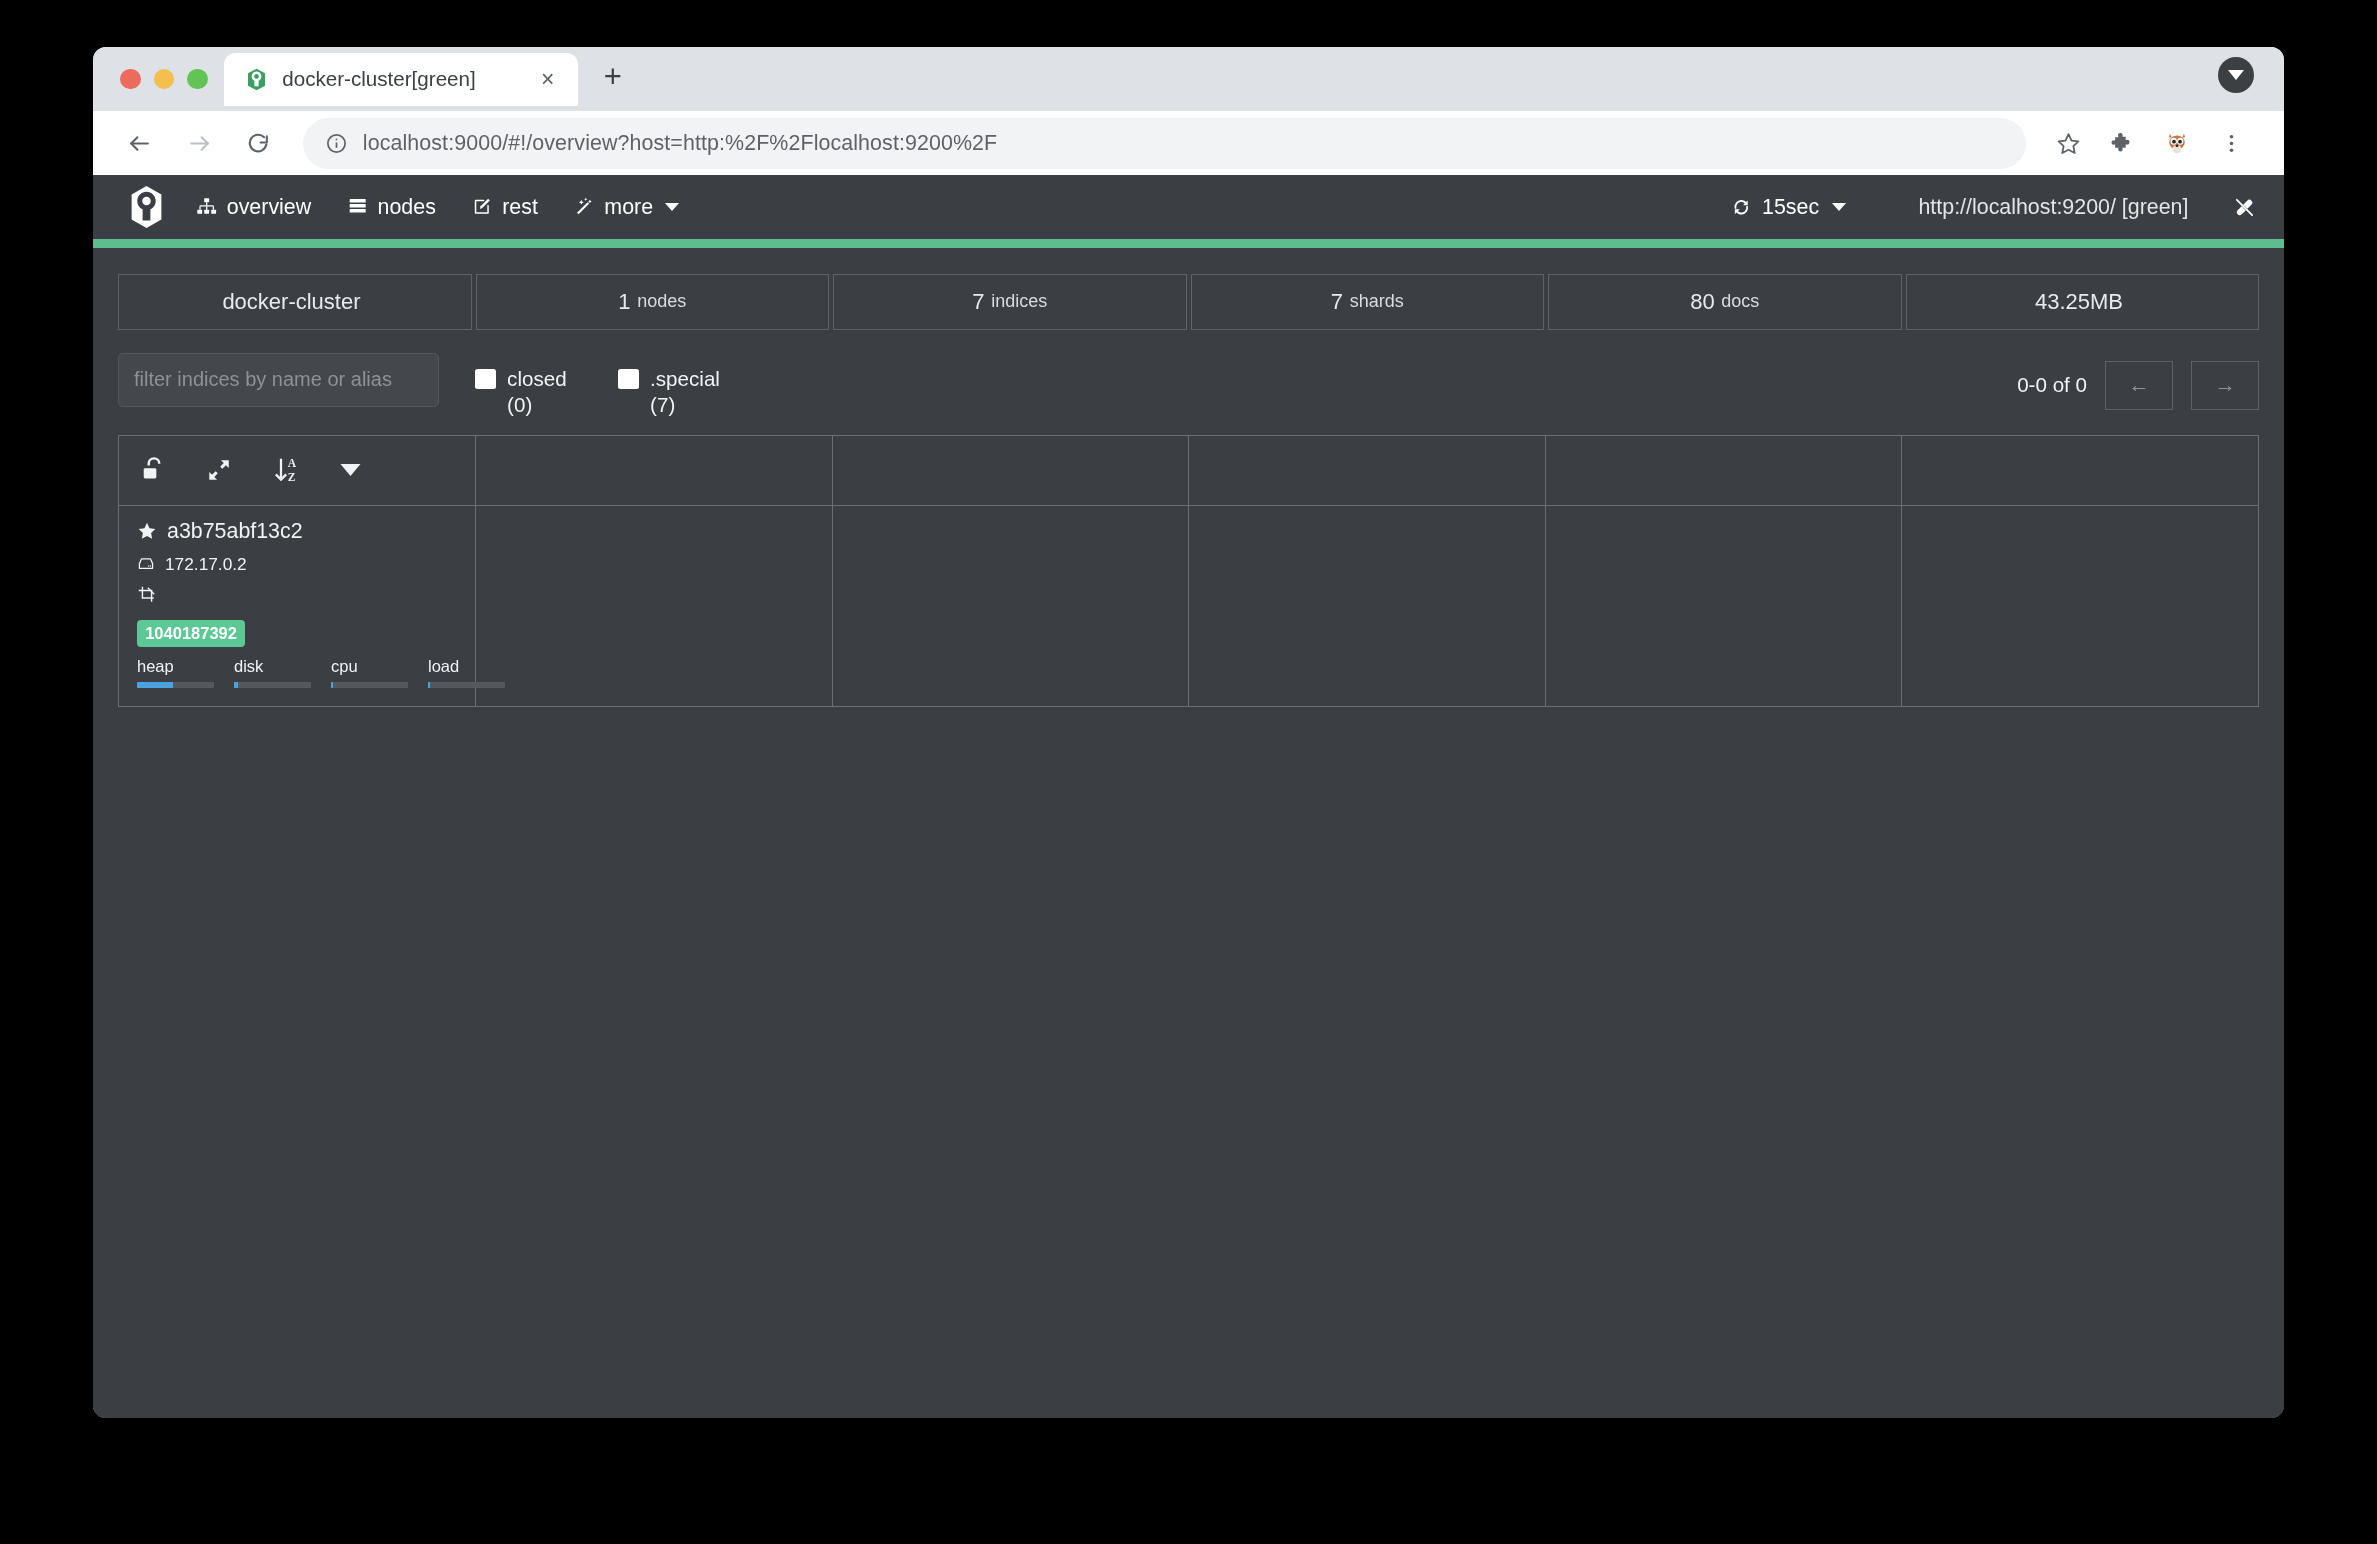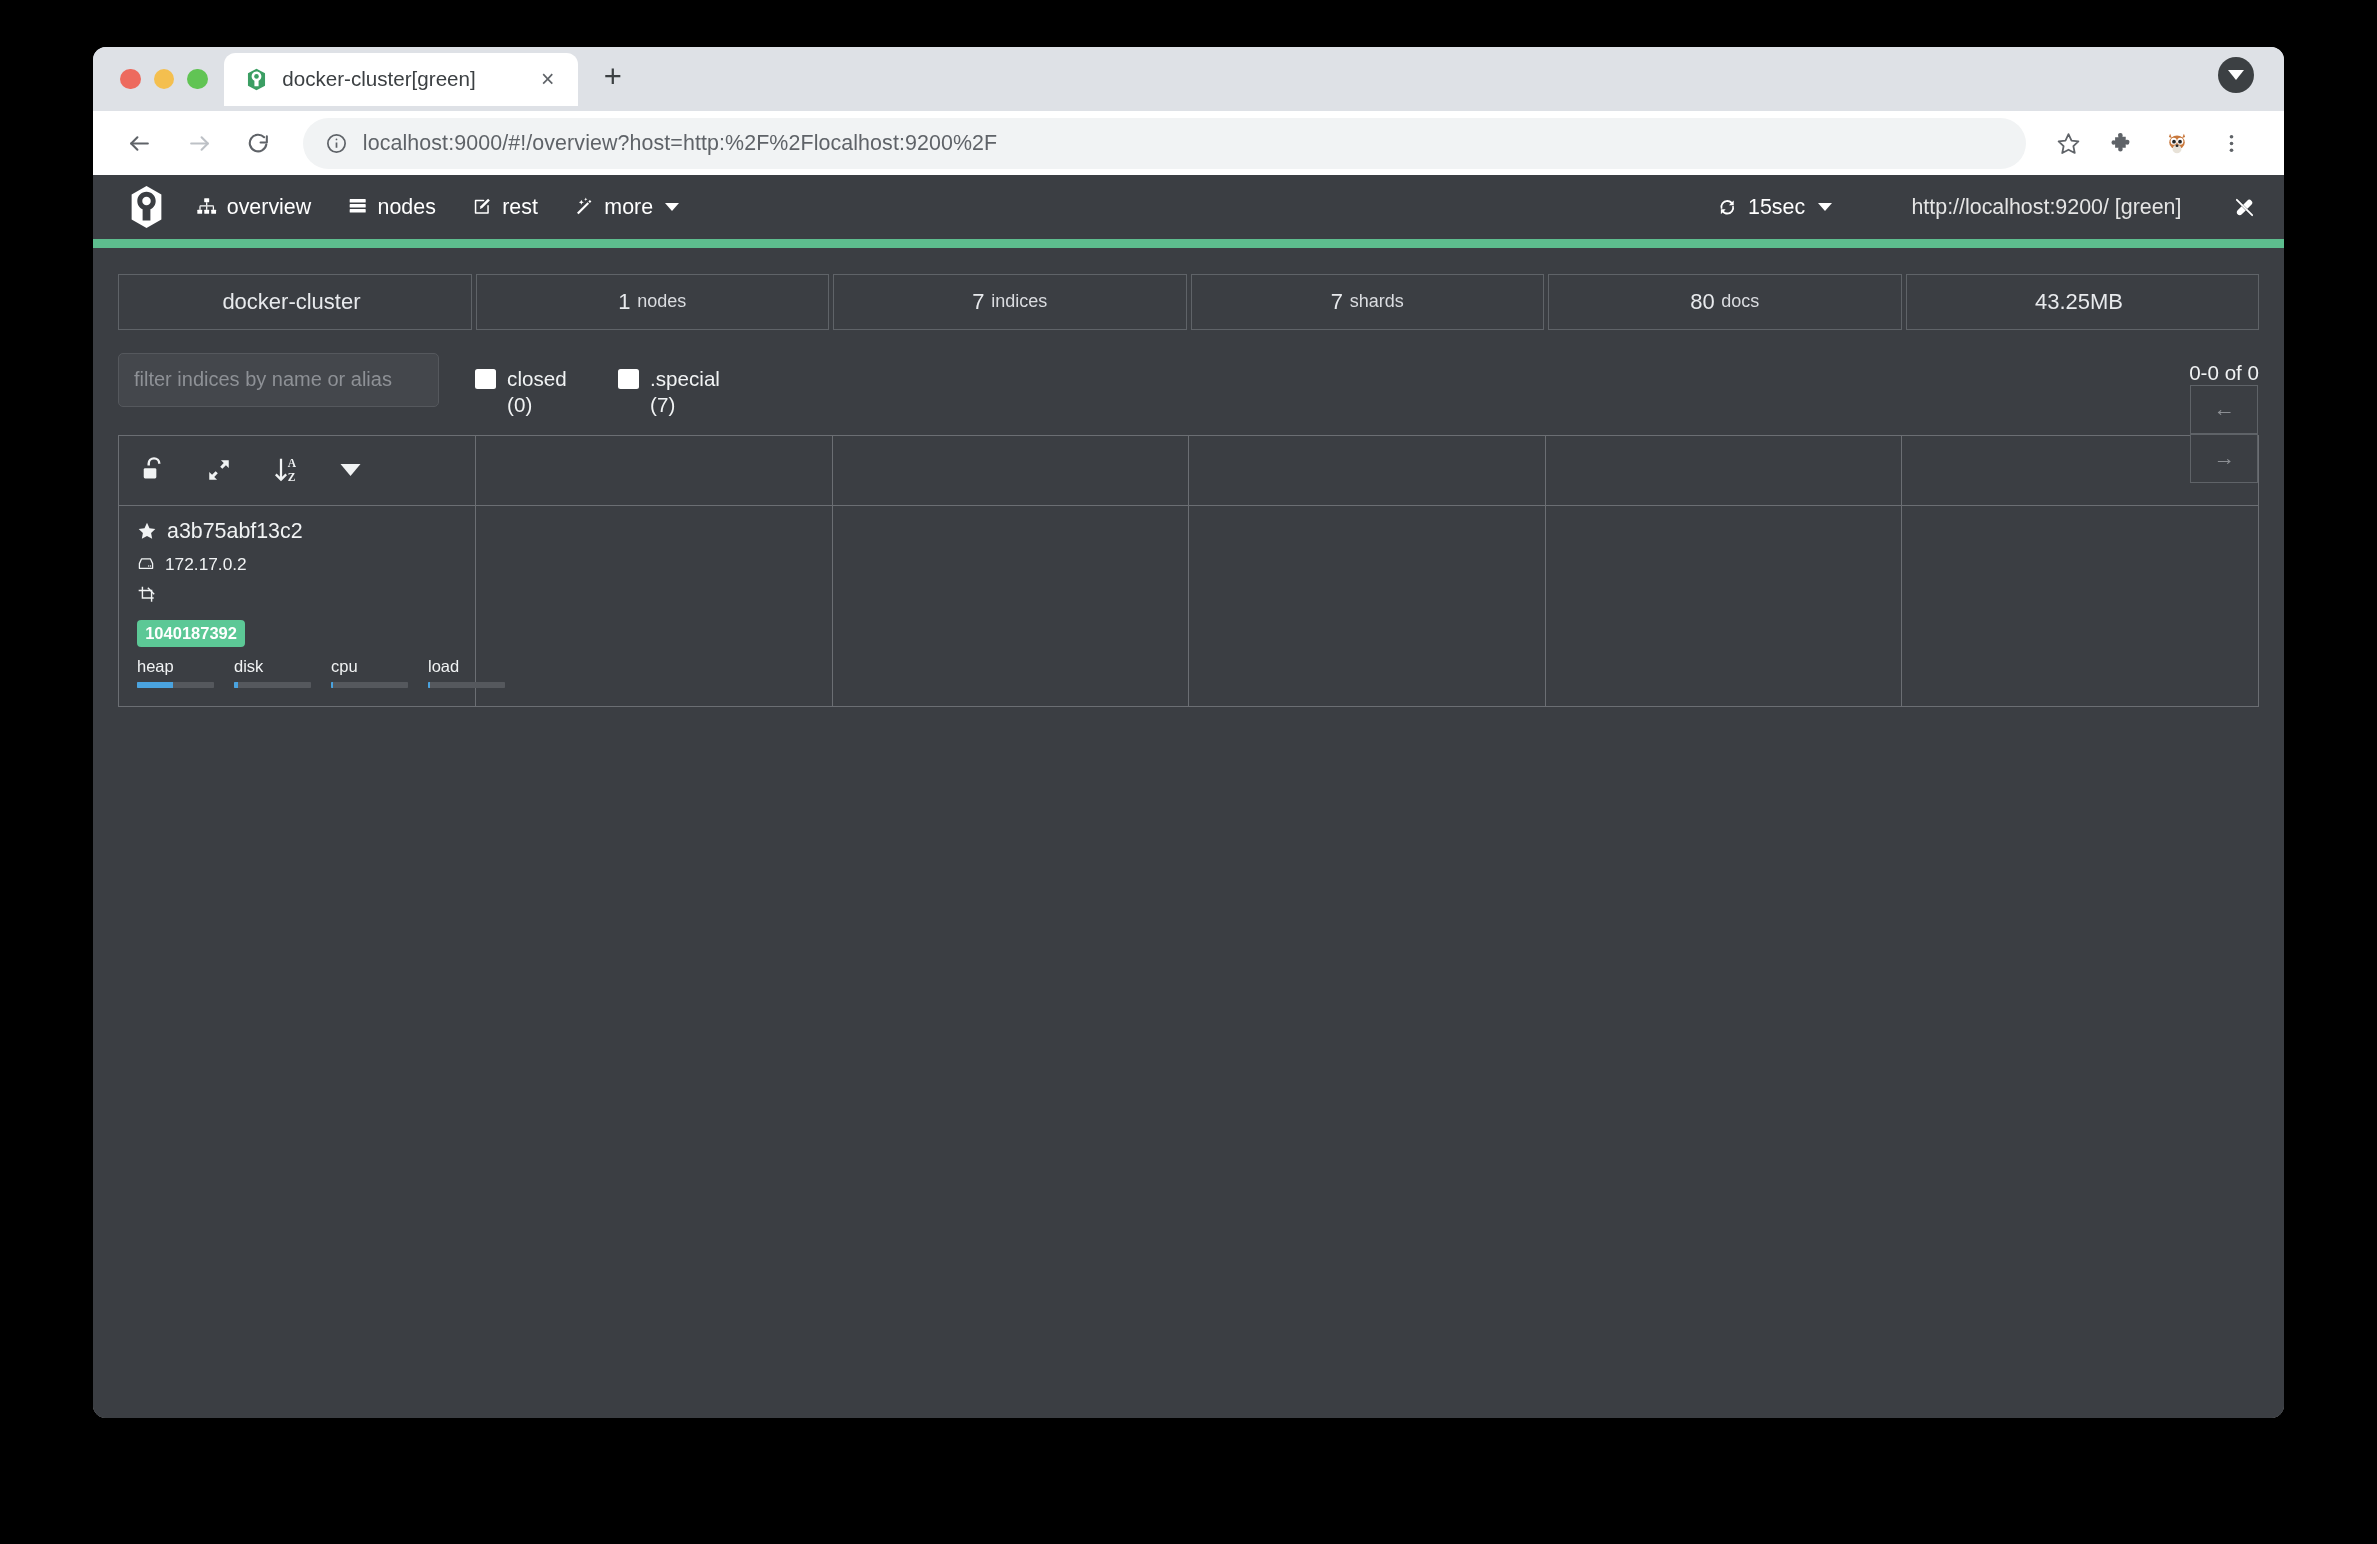--- a/index.html
+++ b/index.html
@@ -179,21 +179,21 @@
     padding: 0 18px;
     height: 64px;
     cursor: pointer;
     white-space: nowrap;
   }
   .nav-link .ic { display: flex; align-items: center; }
   .nav-right {
     margin-left: auto;
     display: flex;
     align-items: center;
-    gap: 12px;
+    gap: 5px;
     text-align: center;
   }
   .refresh-ctl {
     display: flex; align-items: center; gap: 10px;
     color: #fff; font-size: 21.4px;
     padding: 0 18px;
     cursor: pointer;
   }
   .host-label {
     color: #e5e5e5; font-size: 21.4px;
@@ -290,22 +290,22 @@
   .check-label {
     color: #f1f3f4;
     font-size: 20.6px;
     line-height: 1.3;
   }
   .nodes-filter-wrap { margin-left: 41px; }
   .pager {
     margin-left: auto;
     display: flex;
     align-items: center;
+    gap: 18px;
     padding-top: 8.2px;
-    flex-direction: column;
   }
   .pager-text { color: #f1f3f4; font-size: 20.6px; }
   .pager-btn {
     width: 68px; height: 49px;
     border: 0.8px solid #5f6368;
     background: #3b3e43;
     color: #8c8f94;
     display: flex; align-items: center; justify-content: center;
     font-size: 21.4px;
     cursor: pointer;

